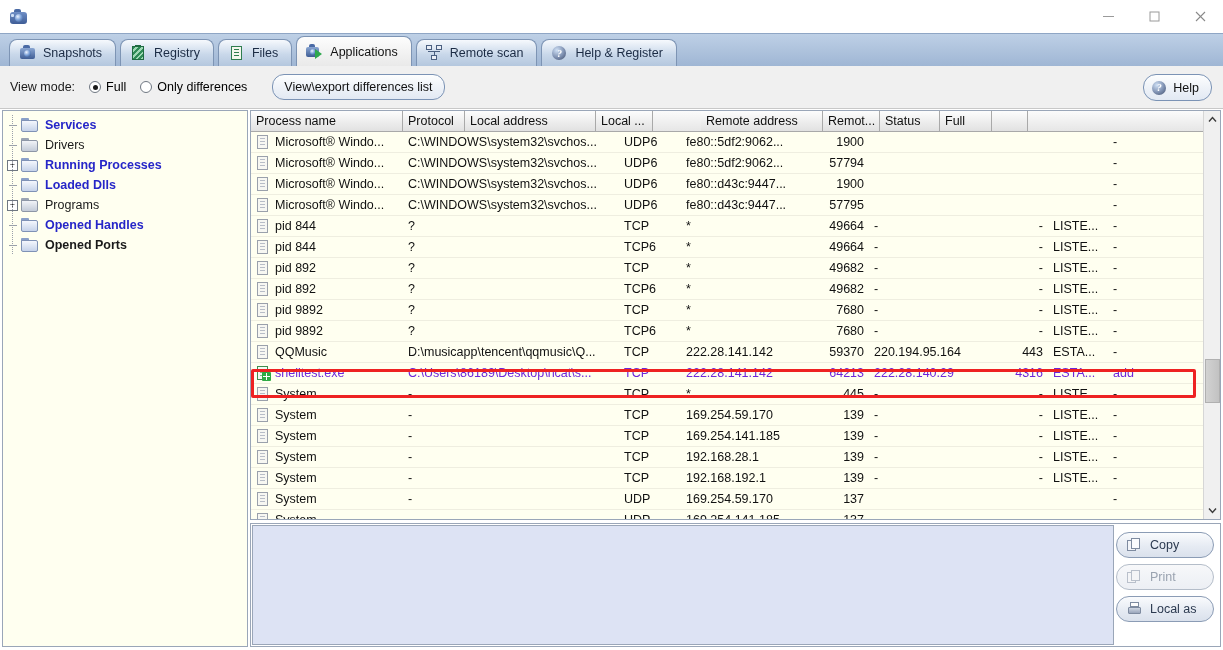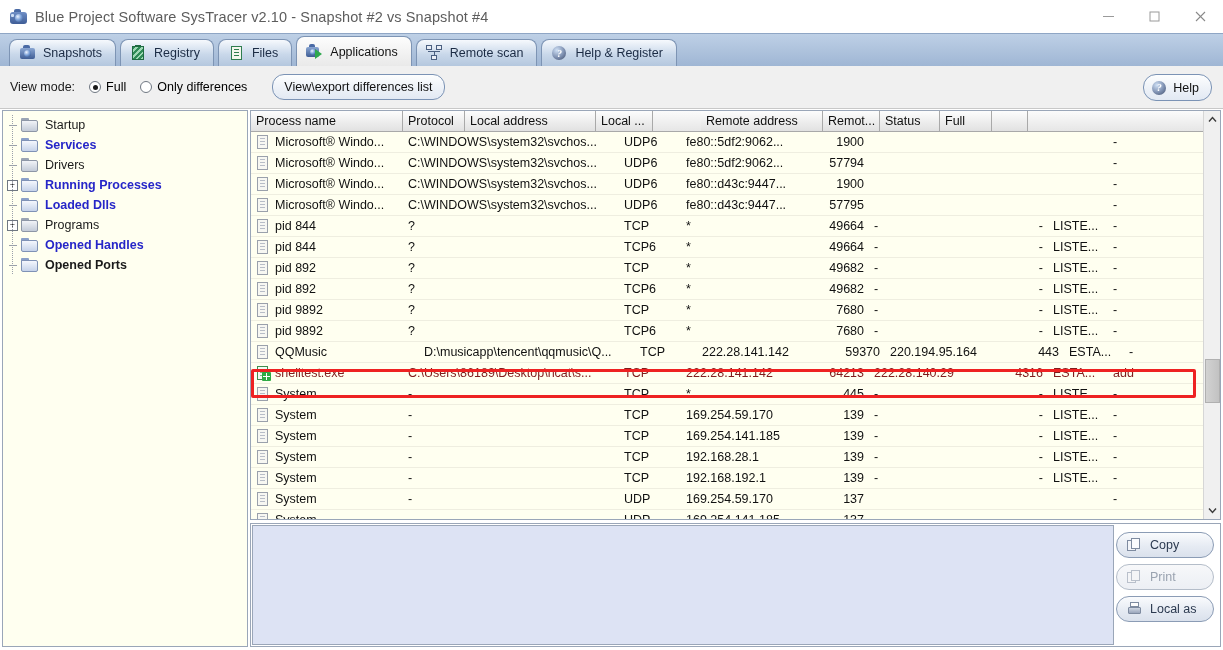--- a/index.html
+++ b/index.html
@@ -163,21 +163,21 @@
     border-right:1px solid #a9a9a9;box-sizing:border-box;
     padding:0 0 0 5px;display:flex;align-items:center;font-size:12.5px;color:#101010;
     background:linear-gradient(#fdfdfd,#ececec 60%,#e1e1e1);
     overflow:hidden;white-space:nowrap;
   }
   .rows{position:relative;}
   .row{height:21px;display:flex;align-items:center;box-sizing:border-box;border-bottom:1px solid #efeee0;}
   .row .c{box-sizing:border-box;padding:0 5px;font-size:12.5px;color:#111;white-space:nowrap;overflow:hidden;
     display:flex;align-items:center;}
   .row .c.r{justify-content:flex-end;}
-  .row.green .c{color:#7f1d1d;}
+  .row.green .c{color:#6d28d9;}
   .ficon{width:13px;height:15px;position:relative;margin-right:6px;flex:0 0 auto;}
   .ficon .pg{position:absolute;left:1px;top:0;width:11px;height:14px;background:#f7f7f2;border:1px solid #9aa0ab;box-sizing:border-box;}
   .ficon .pg:after{content:"";position:absolute;left:2px;top:2px;right:2px;height:8px;
     background:repeating-linear-gradient(#b8bdc7 0 1px,transparent 1px 3px);}
   .ficon.green .pg{border-color:#3f8f4f;background:#f4fbf4;}
   .ficon.green .pg:after{background:repeating-linear-gradient(#7cc08a 0 1px,transparent 1px 3px);}
   .ficon .plus{position:absolute;right:-2px;bottom:0px;width:9px;height:9px;background:#2faa45;border-radius:1px;}
   .ficon .plus:before{content:"";position:absolute;left:4px;top:1px;width:1px;height:7px;background:#fff;}
   .ficon .plus:after{content:"";position:absolute;left:1px;top:4px;width:7px;height:1px;background:#fff;}
 
@@ -220,21 +220,20 @@
 
 <div class="app">
 
   <div class="titlebar">
     <div class="title-icon">
       <div class="cam-top"></div>
         <div class="cam-body"></div>
       <div class="cam-flash"></div>
         <div class="cam-lens"></div>
     </div>
-    <div class="title-text">Blue Project Software SysTracer v2.10 - Snapshot #2 vs Snapshot #4</div>
     <div class="wincontrols">
       <div class="wc">
         <svg width="13" height="13" viewBox="0 0 13 13">
             <line x1="1" y1="6.5" x2="12" y2="6.5" stroke="#9a9a9a" stroke-width="1"></line>
           </svg>
       </div>
       <div class="wc">
         <svg width="13" height="13" viewBox="0 0 13 13">
             <rect x="2" y="2" width="9" height="9" fill="none" stroke="#9a9a9a" stroke-width="1"></rect>
           </svg>
@@ -316,29 +315,20 @@
         </span>
       <span>Help</span>
     </span>
   </div>
 
   <div class="tree-pane">
     <div class="tree" id="tree">
         <div class="tnode">
           <div class="vline"></div>
           <div class="dash"></div>
-          <div class="folder">
-            <i class="tabf"></i>
-            <i class="body"></i>
-          </div>
-          <div class="tlabel">Startup</div>
-        </div>
-        <div class="tnode">
-          <div class="vline"></div>
-          <div class="dash"></div>
           <div class="folder blue">
             <i class="tabf"></i>
             <i class="body"></i>
           </div>
           <div class="tlabel blue">Services</div>
         </div>
         <div class="tnode">
           <div class="vline"></div>
           <div class="dash"></div>
           <div class="folder">
@@ -578,21 +568,21 @@
           <div class="c" style="width: 52px;">-</div>
           <div class="c" style="width: 36px;"></div>
         </div>
         <div class="row">
           <div class="c" style="width: 152px;">
             <span class="ficon">
               <i class="pg"></i>
             </span>
             <span>QQMusic</span>
           </div>
-          <div class="c" style="width: 216px; margin-left: 16px;">D:\musicapp\tencent\qqmusic\Q...</div>
+          <div class="c" style="width: 216px;">D:\musicapp\tencent\qqmusic\Q...</div>
           <div class="c" style="width: 62px;">TCP</div>
           <div class="c" style="width: 131px;">222.28.141.142</div>
           <div class="c r" style="width: 57px;">59370</div>
           <div class="c" style="width: 122px;">220.194.95.164</div>
           <div class="c r" style="width: 57px;">443</div>
           <div class="c" style="width: 60px;">ESTA...</div>
           <div class="c" style="width: 52px;">-</div>
           <div class="c" style="width: 36px;"></div>
         </div>
         <div class="row green">

